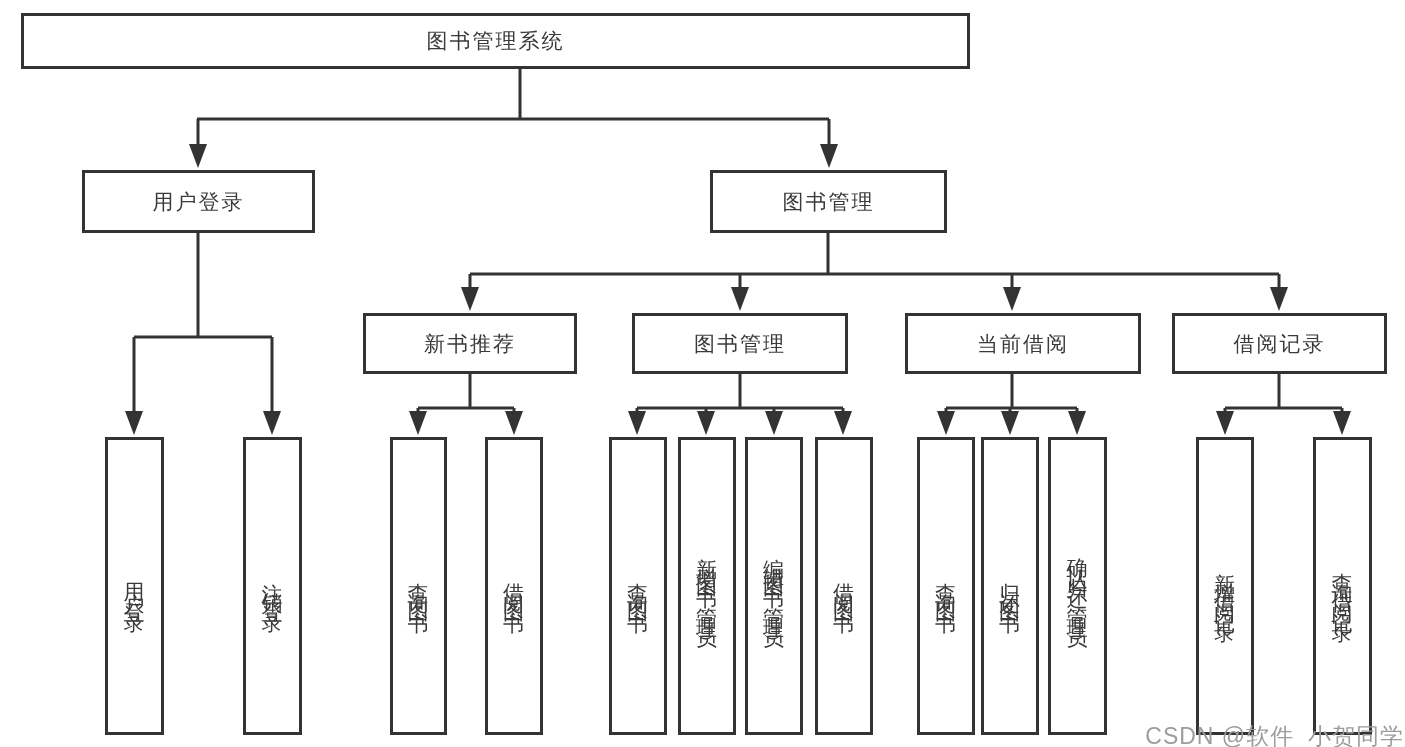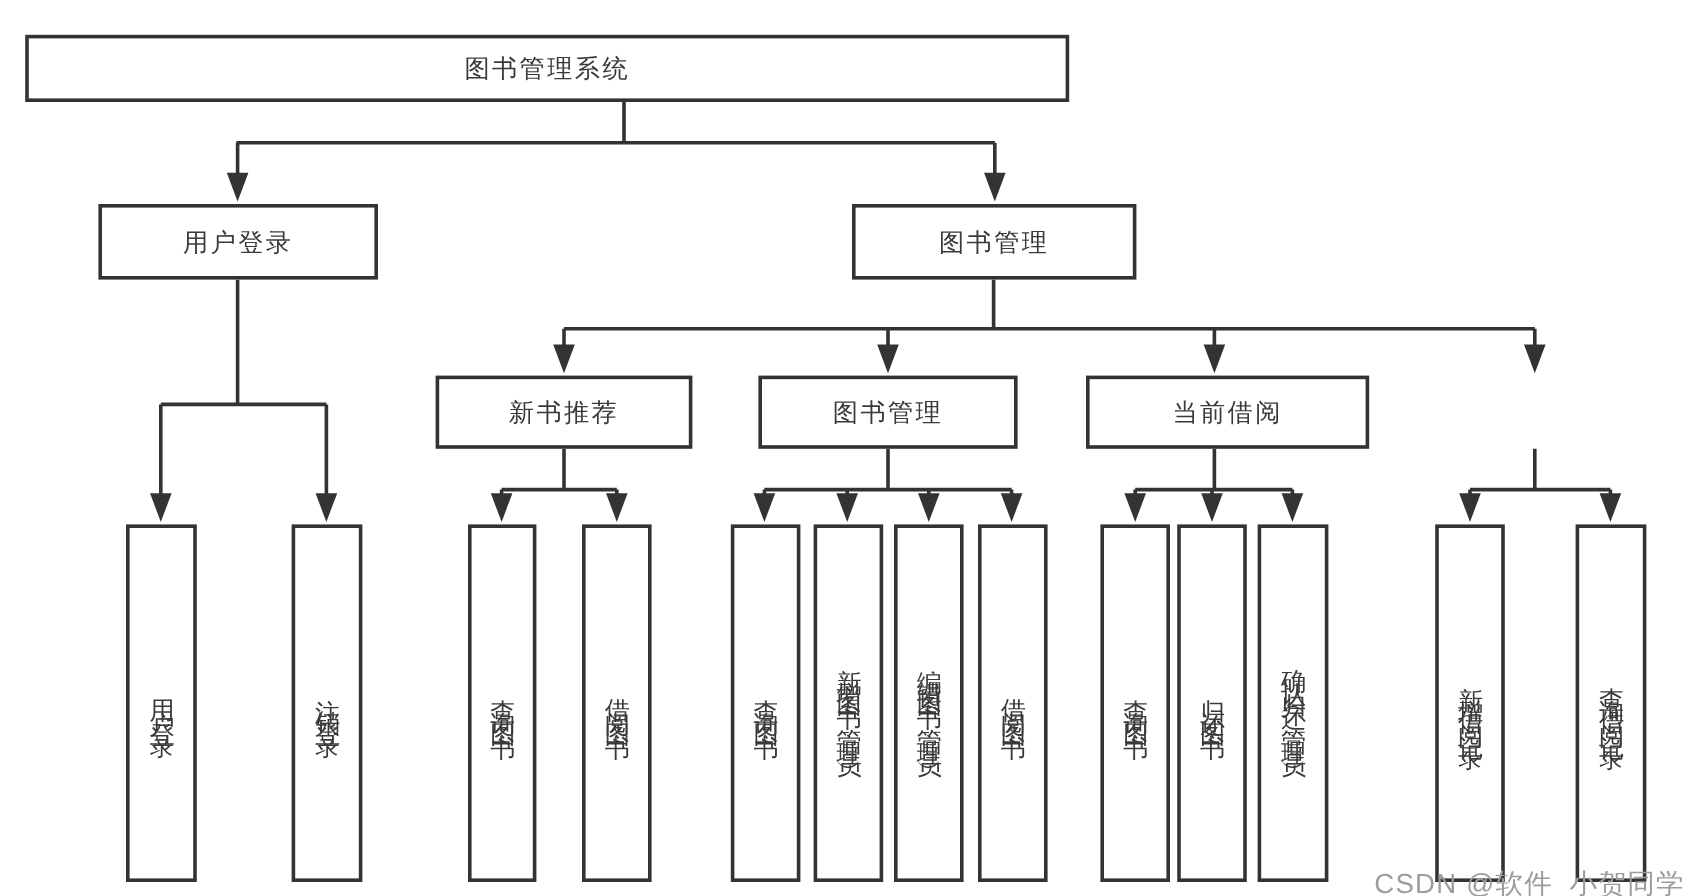--- a/index.html
+++ b/index.html
@@ -78,39 +78,42 @@
     <polygon points="697,411 715,411 706,435" fill="var(--line)"></polygon>
     <polygon points="765,411 783,411 774,435" fill="var(--line)"></polygon>
     <polygon points="834,411 852,411 843,435" fill="var(--line)"></polygon>
     <polygon points="937,411 955,411 946,435" fill="var(--line)"></polygon>
     <polygon points="1001,411 1019,411 1010,435" fill="var(--line)"></polygon>
     <polygon points="1068,411 1086,411 1077,435" fill="var(--line)"></polygon>
     <polygon points="1216,411 1234,411 1225,435" fill="var(--line)"></polygon>
     <polygon points="1333,411 1351,411 1342,435" fill="var(--line)"></polygon>
   </svg>
 
-  <div class="node" style="left:21px;top:29px;width:870px;height:56px">
+  <div class="node" style="left:21px;top:13px;width:949px;height:56px">
     <span class="label">图书管理系统</span>
   </div>
 
   <div class="node" style="left:82px;top:170px;width:233px;height:63px">
     <span class="label">用户登录</span>
   </div>
   <div class="node" style="left:363px;top:313px;width:214px;height:61px">
     <span class="label">新书推荐</span>
   </div>
 
   <div class="node" style="left:710px;top:170px;width:237px;height:63px">
     <span class="label">图书管理</span>
   </div>
   <div class="node" style="left:632px;top:313px;width:216px;height:61px">
     <span class="label">图书管理</span>
   </div>
   <div class="node" style="left:905px;top:313px;width:236px;height:61px">
     <span class="label">当前借阅</span>
+  </div>
+  <div class="node" style="left:1172px;top:313px;width:215px;height:61px">
+    <span class="label">借阅记录</span>
   </div>
 
   <div class="node vert" style="left:105px;top:437px;width:59px;height:298px">
     <span class="label">用户登录</span>
   </div>
   <div class="node vert" style="left:243px;top:437px;width:59px;height:298px">
     <span class="label">注销登录</span>
   </div>
 
   <div class="node vert" style="left:390px;top:437px;width:57px;height:298px">

